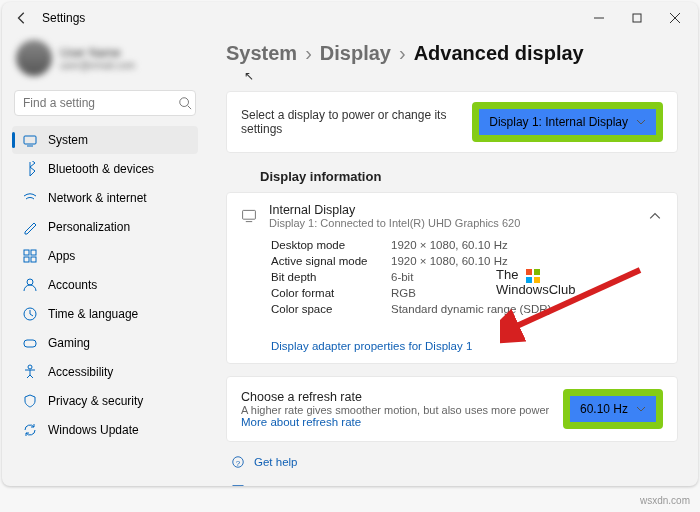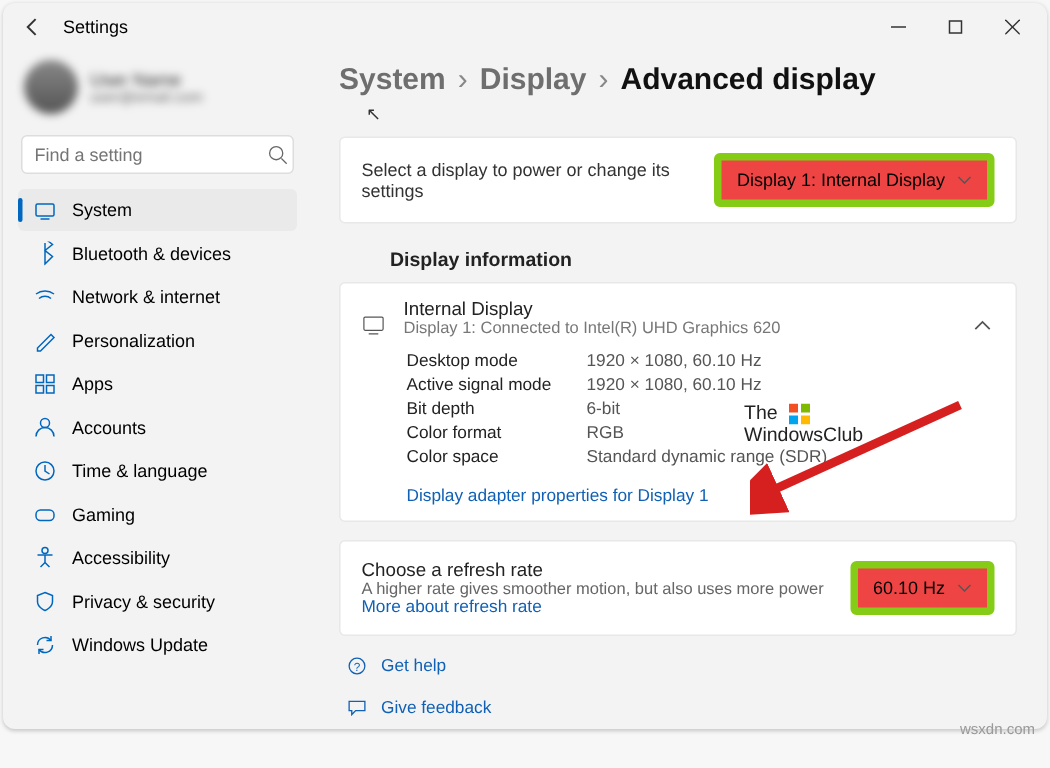--- a/index.html
+++ b/index.html
@@ -23,38 +23,38 @@
   .nav-item.active { background:#eaeaea; position:relative; }
   .nav-item.active::before { content:""; position:absolute; left:0; top:6px; bottom:6px; width:3px; background:#0067c0; border-radius:2px; }
   .icon { width:16px; height:16px; display:flex; align-items:center; justify-content:center; }
   .right { flex:1; padding: 8px 20px 8px 24px; overflow-y:auto; }
   .crumbs { display:flex; align-items:center; gap:8px; font-size:20px; font-weight:600; color:#6e6e6e; margin-bottom:4px;}
   .crumbs .sep { color:#888; font-weight:400;}
   .crumbs .cur { color:#111; }
   .cursor { font-size:12px; margin-left:18px; color:#333;}
   .card { background:#fff; border:1px solid #e8e8e8; border-radius:4px; padding:10px 14px; display:flex; align-items:center; gap:10px; font-size:12px; margin-top:8px;}
   .card .lbl { flex:1; color:#333; }
-  .dropdown { border:5px solid #84cc16; border-radius:4px; padding:6px 10px; font-size:12px; display:flex; align-items:center; gap:8px; background:#ef4444;}
+  .dropdown { border:7px solid #84cc16; border-radius:4px; padding:6px 10px; font-size:12px; display:flex; align-items:center; gap:8px; background:#3b82f6;}
   .section-title { font-size:13px; font-weight:600; margin:16px 0 8px 2px; color:#222;padding-left:32px;}
   .info-card { background:#fff; border:1px solid #e8e8e8; border-radius:4px; padding:10px 14px; font-size:12px;}
-  .info-head { display:flex; align-items:flex-end; gap:12px;}
+  .info-head { display:flex; align-items:center; gap:12px;}
   .info-head .htxt { flex:1;}
   .info-head .t1 { font-size:12.5px; color:#222;}
   .info-head .t2 { font-size:11px; color:#777;}
   .props { margin:10px 0 6px 30px; display:grid; grid-template-columns: 120px 1fr; row-gap:4px; font-size:11.5px; color:#222;}
   .props .k { color:#222;}
   .props .v { color:#555;}
   .link { color:#1060b5; font-size:11.5px; cursor:pointer; }
-  .link-offset { margin-left:30px; display:inline-block; margin-top:8px;}
+  .link-offset { margin-left:30px; display:inline-block; margin-top:19px;}
   .refresh-card { background:#fff; border:1px solid #e8e8e8; border-radius:4px; padding:12px 14px; display:flex; align-items:center; gap:10px; margin-top:12px; font-size:12px;}
   .refresh-txt { flex:1;}
   .refresh-txt .rt { font-size:12.5px; color:#222;}
   .refresh-txt .rs { font-size:11px; color:#666;}
   .helprow { display:flex; align-items:center; gap:8px; margin-top:12px; font-size:12px; padding-left:4px;}
-  .watermark { position:absolute; bottom:20px; right:10px; font-size:10px; color:#999;}
+  .watermark { position:absolute; bottom:6px; right:10px; font-size:10px; color:#999;}
   .brand { position:absolute; top:268px; left:496px; font-size:13px; color:#222; line-height:1.1; pointer-events:none;}
   .brand .sq { display:inline-block; width:14px; height:14px; vertical-align:middle; margin-left:4px;}
   svg.arrow { position:absolute; top:260px; left:500px; pointer-events:none;}
 </style>
 </head>
 <body>
 
 <div class="window">
   <div class="titlebar">
     <div class="back">

